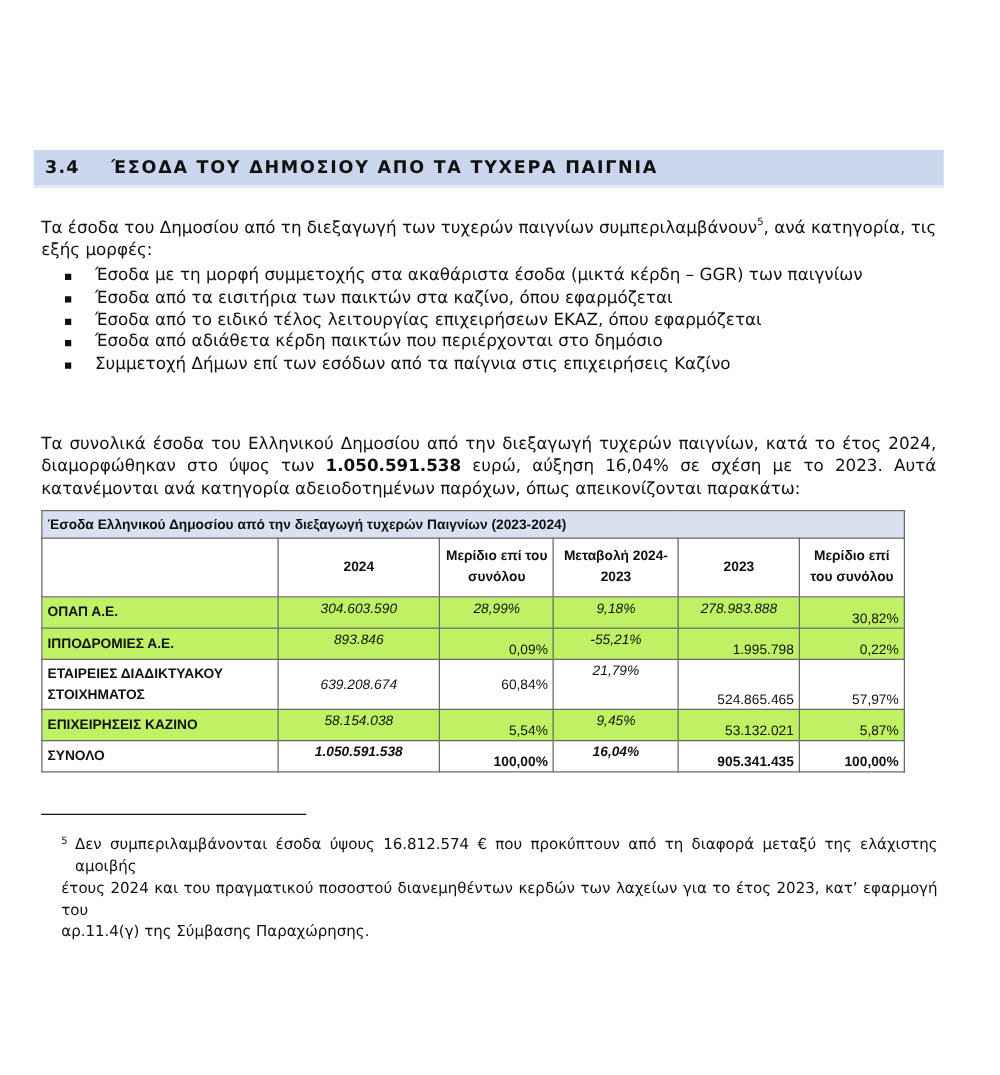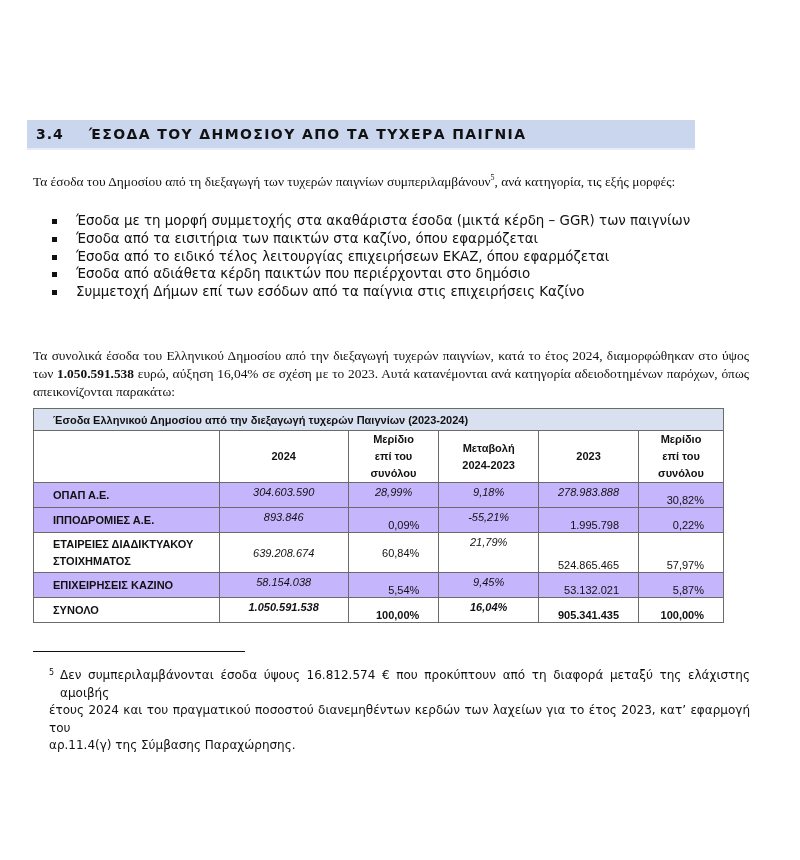--- a/index.html
+++ b/index.html
@@ -1,39 +1,39 @@
 <!DOCTYPE html>
 <html><head>
 <meta charset="utf-8">
 <style>
   html, body { margin: 0; padding: 0; background: #ffffff; }
   body { width: 800px; height: 860px; position: relative; overflow: hidden;
          font-family: "DejaVu Sans", sans-serif; color: #111; }
-  .heading-bar { position: absolute; left: 27px; top: 120px; width: 668px; height: 28px;
+  .heading-bar { position: absolute; left: 27px; top: 120px; width: 728px; height: 28px;
                  background: #c9d6ee; border-bottom: 2px solid #e6ecf6; }
   .heading-bar .num { position: absolute; left: 9px; top: 6px; font-weight: bold; font-size: 14px; letter-spacing: 1px; }
   .heading-bar .title { position: absolute; left: 62px; top: 6px; font-weight: bold; font-size: 14px; letter-spacing: 1.4px; }
   .para { position: absolute; left: 33px; width: 716px; font-size: 13.4px; line-height: 18px;
-          text-align: justify; font-family: Liberation Serif, serif; }
+          text-align: justify; }
   .para sup { font-size: 8px; vertical-align: 6px; }
   .intro { top: 169px; }
   .bullets { position: absolute; left: 50px; top: 212px; width: 700px; margin: 0; padding: 0; list-style: none;
              font-size: 13.4px; line-height: 17.8px; }
   .bullets li { position: relative; padding-left: 26px; text-align: justify; }
   .bullets li .bullet { position: absolute; left: 2px; top: 7px; width: 5px; height: 5px; background: #111; }
   .summary { top: 347px; }
   .summary b { font-weight: bold; }
   table.rev { position: absolute; left: 33px; top: 408px; width: 691px; border-collapse: collapse;
               font-family: "Liberation Sans", sans-serif; font-size: 11px; }
-  table.rev td { border: 1px solid #6b6b6b; padding: 0 19px; }
+  table.rev td { border: 1px solid #6b6b6b; padding: 0 4px; }
   table.rev tr.caption td { background: #d9e1f0; font-weight: bold; height: 21px; font-size: 11px; }
   table.rev tr.head td { background: #fff; font-weight: bold; text-align: center; height: 46px; line-height: 17px; }
   table.rev tr.r td { height: 21px; }
   table.rev tr.r.tall td { height: 36px; }
-  table.rev tr.shade td { background: #c4b5fd; }
+  table.rev tr.shade td { background: #bef264; }
   table.rev td.name { font-weight: bold; text-align: left; line-height: 17px; }
   table.rev td.c { text-align: center; vertical-align: top; padding-top: 3px; font-style: italic; }
   table.rev td.rb { text-align: right; vertical-align: bottom; padding-bottom: 1px; }
   table.rev tr.total td { font-weight: bold; height: 21px; }
   .fn-rule { position: absolute; left: 33px; top: 651px; width: 212px; height: 1px; background: #111; }
   .footnote { position: absolute; left: 60px; top: 667px; width: 690px; font-size: 12px; line-height: 17.5px; text-align: justify; }
   .footnote .fnum { position: absolute; left: -11px; top: -3px; font-size: 8px; }
 </style>
 </head>
 <body>

